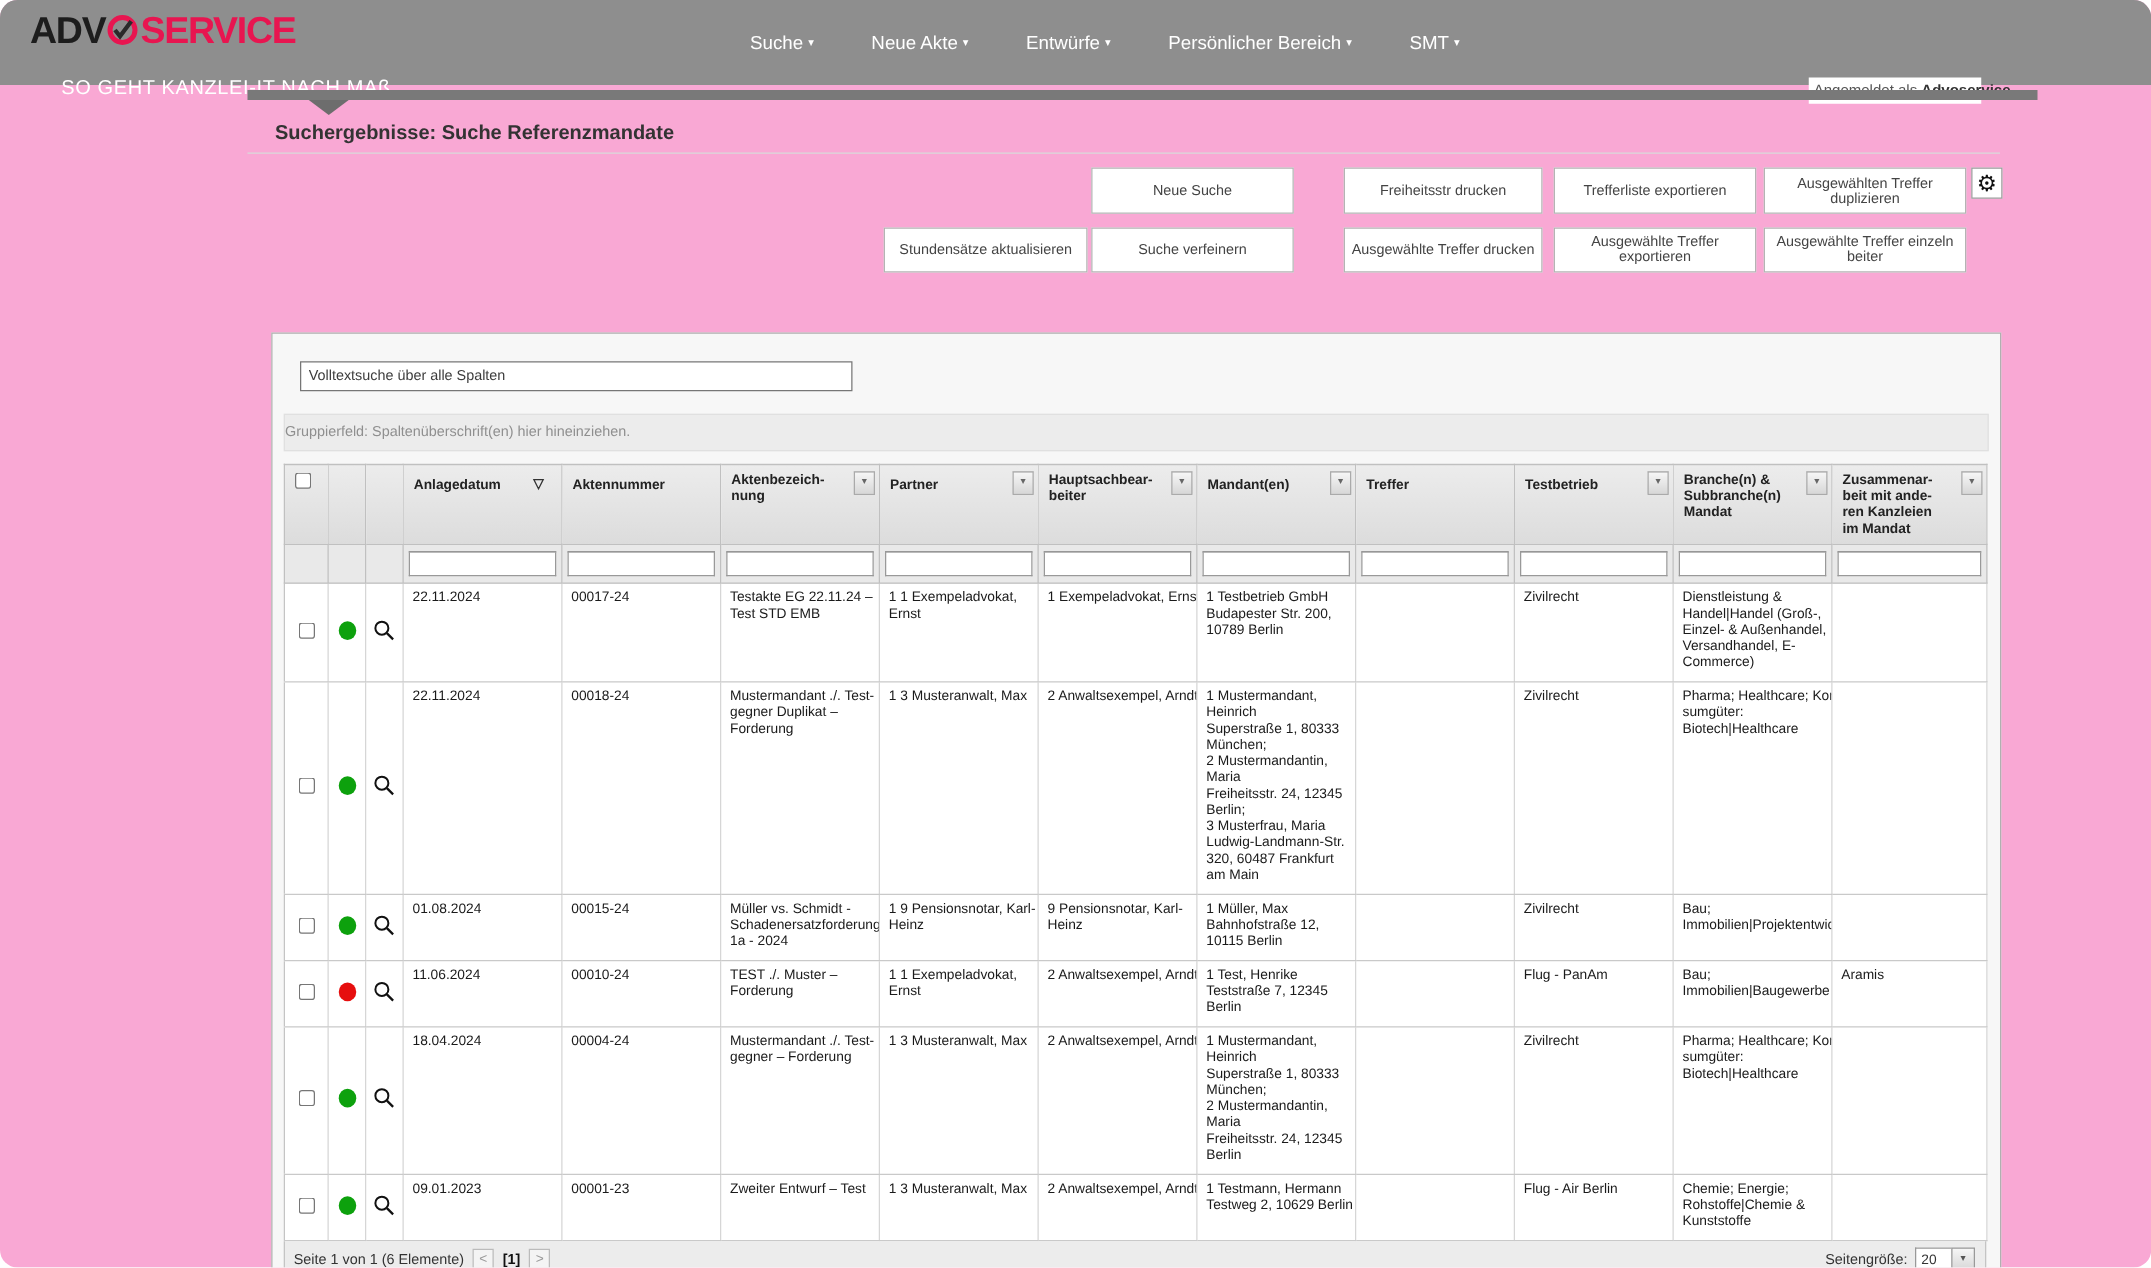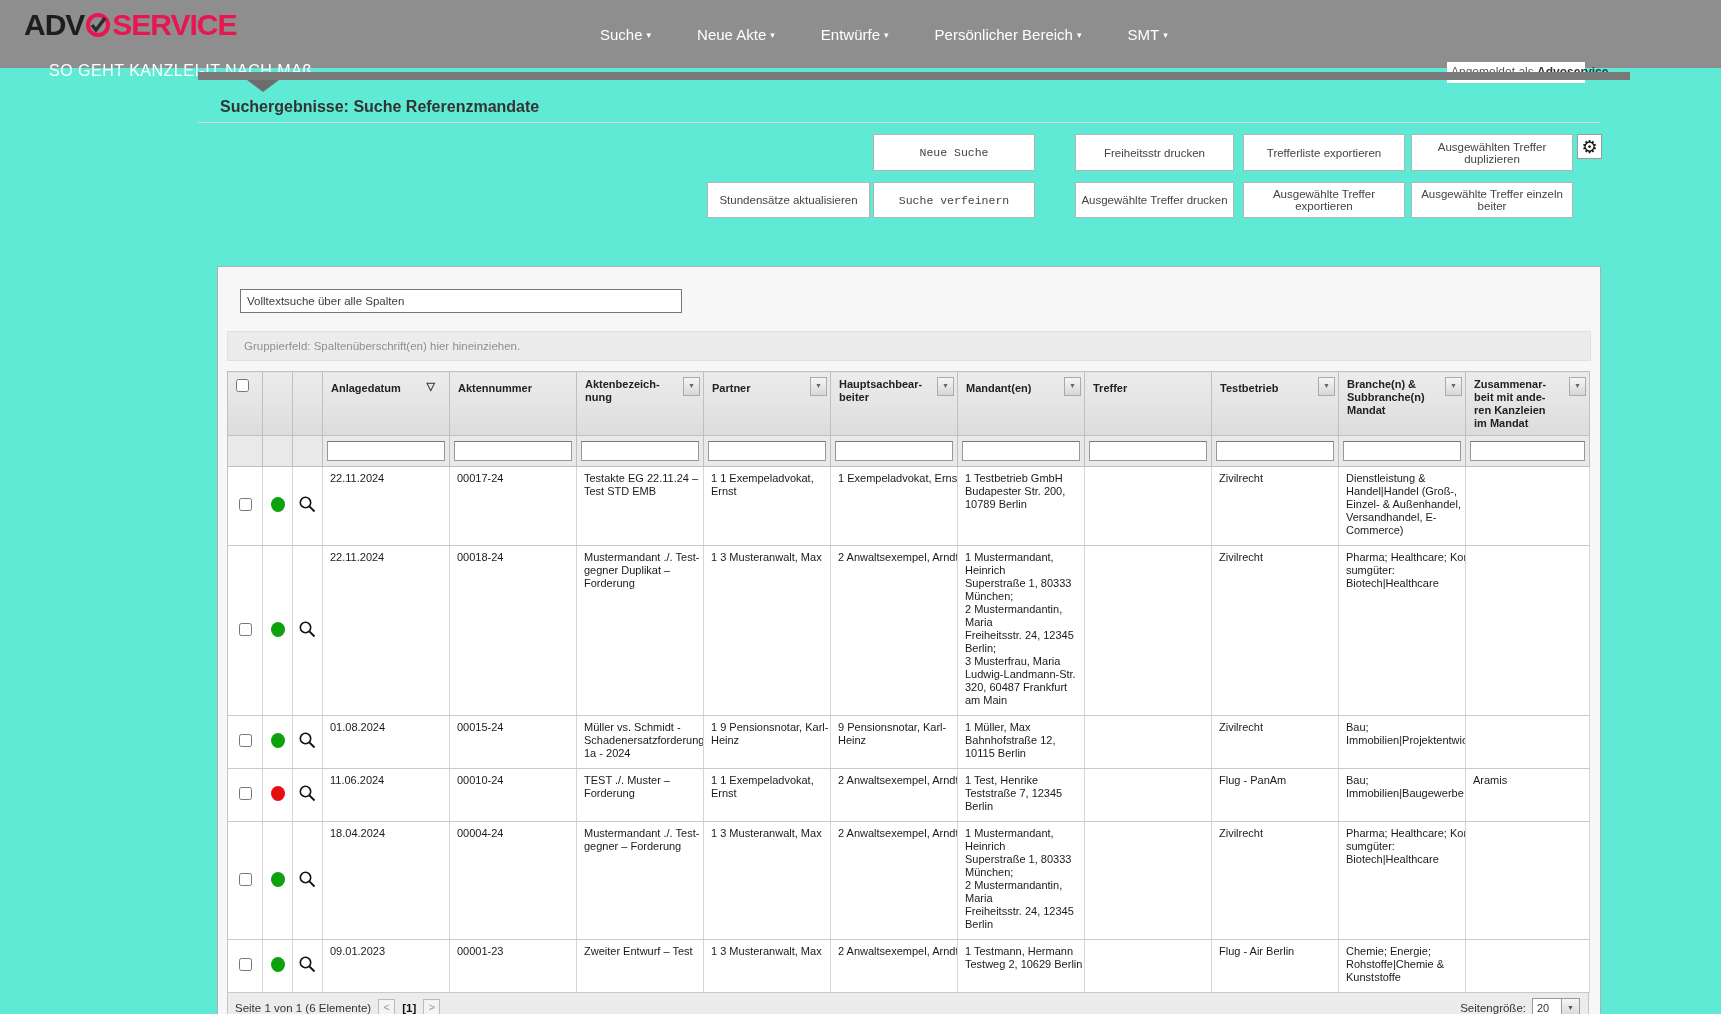--- a/index.html
+++ b/index.html
@@ -1,18 +1,18 @@
 <!DOCTYPE html>
 <html><head>
 <meta charset="utf-8">
 <title>Suchergebnisse: Suche Referenzmandate</title>
 <style>
   html,body{margin:0;padding:0;background:#fff;}
   body{font-family:"Liberation Sans",sans-serif;color:#222;}
-  #stage{position:relative;width:1721px;height:1014px;background:#5eead4;overflow:hidden;}
+  #stage{position:relative;width:1721px;height:1014px;background:#f9a8d4;overflow:hidden;border-radius:14px;}
 
   
   .topbar{position:absolute;left:0;top:0;width:1721px;height:68px;background:#8e8e8e;}
   .brand{position:absolute;left:24px;top:10px;line-height:30px;white-space:nowrap;}
   .brand .b1{font-size:30px;font-weight:bold;color:#1d1d1d;letter-spacing:-1px;}
   .brand .b2{font-size:30px;font-weight:bold;color:#e81550;letter-spacing:-1px;}
   .brand-check{display:inline-block;vertical-align:-3px;margin:0 1px;}
   .tagline{position:absolute;left:25px;top:46px;font-size:16px;color:#fff;letter-spacing:0.5px;}
   .nav{position:absolute;left:600px;top:0;height:68px;display:flex;align-items:center;gap:46px;}
   .nav-item{color:#fff;font-size:15px;cursor:pointer;white-space:nowrap;}
@@ -26,34 +26,34 @@
   .rule-tri{position:absolute;left:247px;top:80px;width:0;height:0;
             border-left:16px solid transparent;border-right:16px solid transparent;border-top:12px solid #6d6d6d;}
 
   .page-title{position:absolute;left:220px;top:98px;font-size:16px;font-weight:bold;color:#333;}
   .sep{position:absolute;left:198px;top:122px;width:1402px;height:1px;background:#d9d9d9;}
 
   
   .tbtn{position:absolute;height:37px;background:#fff;border:1px solid #b4b4b4;
         font-family:"Liberation Sans",sans-serif;font-size:11.5px;color:#444;text-align:center;cursor:pointer;padding:0 4px;}
   .r1{top:134px;} .r2{top:182px;height:36px;}
-  .ca{left:707px;width:163px;} .cb{left:873px;width:162px;font-family:Liberation Mono, monospace;} .cc{left:1075px;width:159px;}
+  .ca{left:707px;width:163px;} .cb{left:873px;width:162px;} .cc{left:1075px;width:159px;}
   .cd{left:1243px;width:162px;} .ce{left:1411px;width:162px;}
   .gear-btn{position:absolute;left:1577px;top:134px;width:25px;height:25px;background:#fff;border:1px solid #9b9b9b;
             font-size:18px;line-height:24px;text-align:center;color:#111;cursor:pointer;padding:0;}
   .settings-note{position:absolute;left:198px;top:236px;font-size:12.5px;color:#333;}
   .settings-note .g{font-size:14px;color:#111;}
 
   
   .panel{position:absolute;left:217px;top:266px;width:1364px;background:#f7f7f7;border:1px solid #b0b0b0;padding:20px 9px 20px 9px;}
   .fulltext{display:block;margin:2px 0 18px 13px;width:428px;height:22px;border:1px solid #767676;
             font-family:"Liberation Sans",sans-serif;font-size:11.5px;color:#333;padding:0 6px;background:#fff;}
   .fulltext::placeholder{color:#3c3c3c;opacity:1;}
   .groupfield{width:100%;height:30px;background:#ececec;border:1px solid #e0e0e0;box-sizing:border-box;
-              line-height:28px;padding-left:16px;font-size:11.5px;color:#8f8f8f;}
+              line-height:28px;padding-left:0;font-size:11.5px;color:#8f8f8f;}
   .grid-wrap{margin-top:10px;}
 
   
   table.grid{width:1362px;border-collapse:collapse;table-layout:fixed;background:#fff;border:1px solid #c4c4c4;}
   table.grid th{background:linear-gradient(#ececec,#dcdcdc);border:1px solid #c0c0c0;vertical-align:top;
                 text-align:left;padding:6px 13px 4px 8px;position:relative;height:52px;}
   table.grid th .lbl{font-size:11px;font-weight:bold;color:#222;white-space:pre;line-height:13px;display:inline-block;}
   .sortglyph{position:absolute;right:14px;top:8px;font-size:11px;color:#333;}
   .filterbtn{position:absolute;right:3px;top:5px;width:15px;height:17px;background:linear-gradient(#f6f6f6,#d7d7d7);
              border:1px solid #aaa;font-size:7px;color:#666;text-align:center;line-height:16px;cursor:pointer;}

